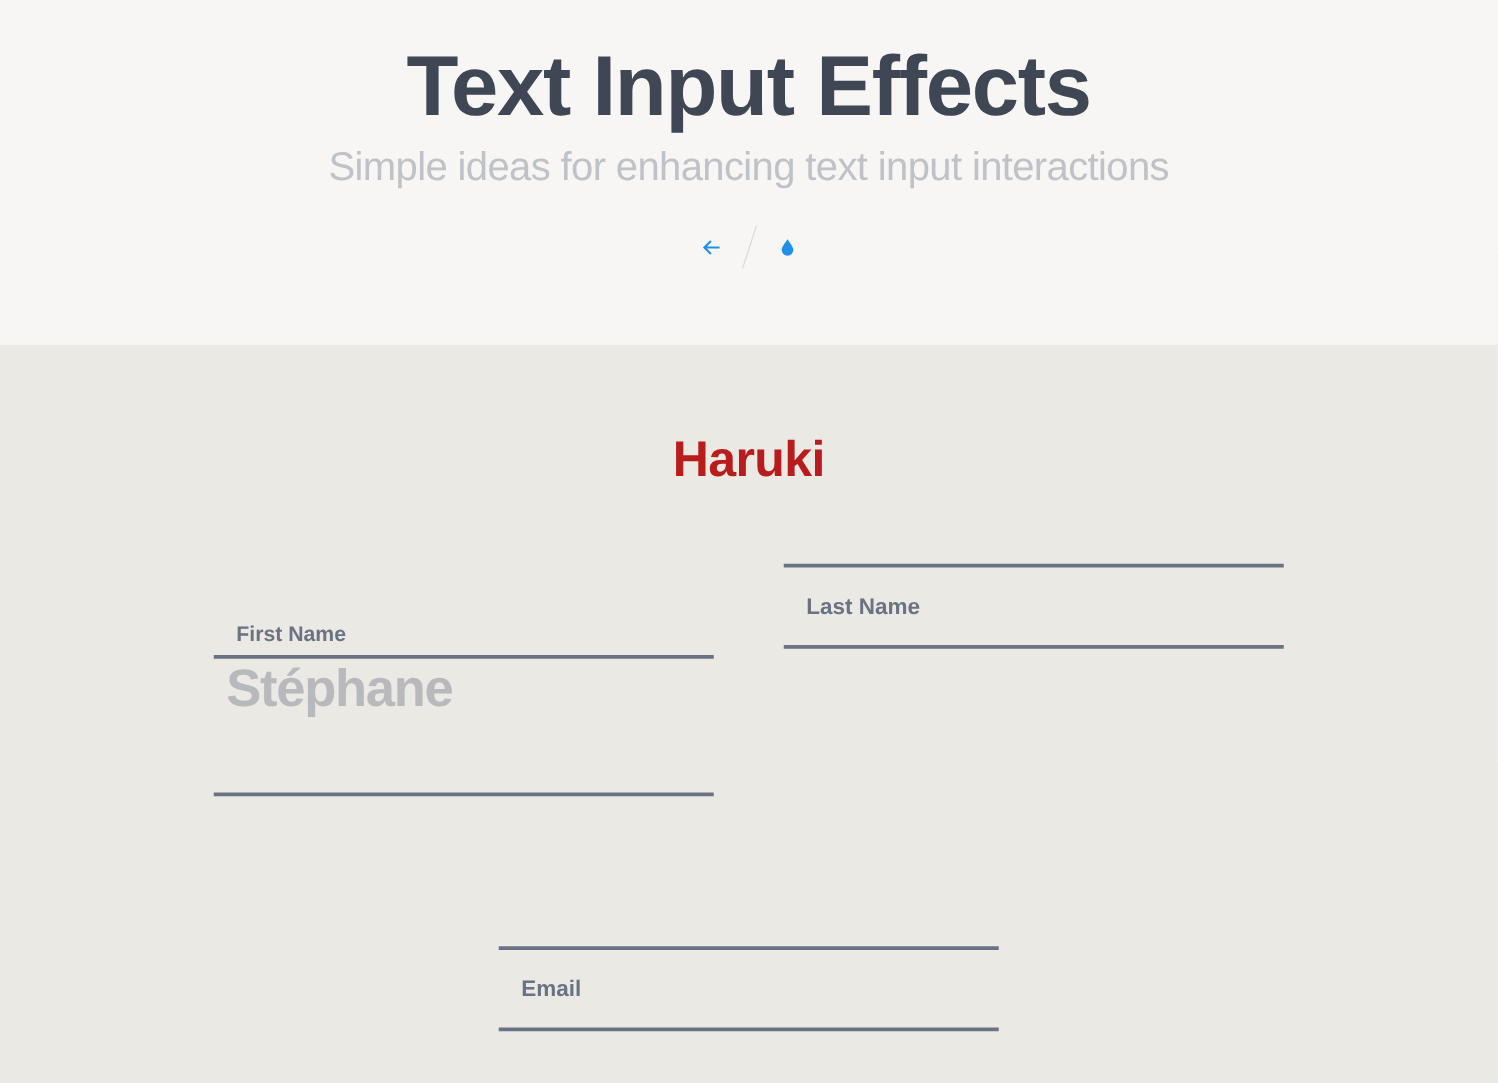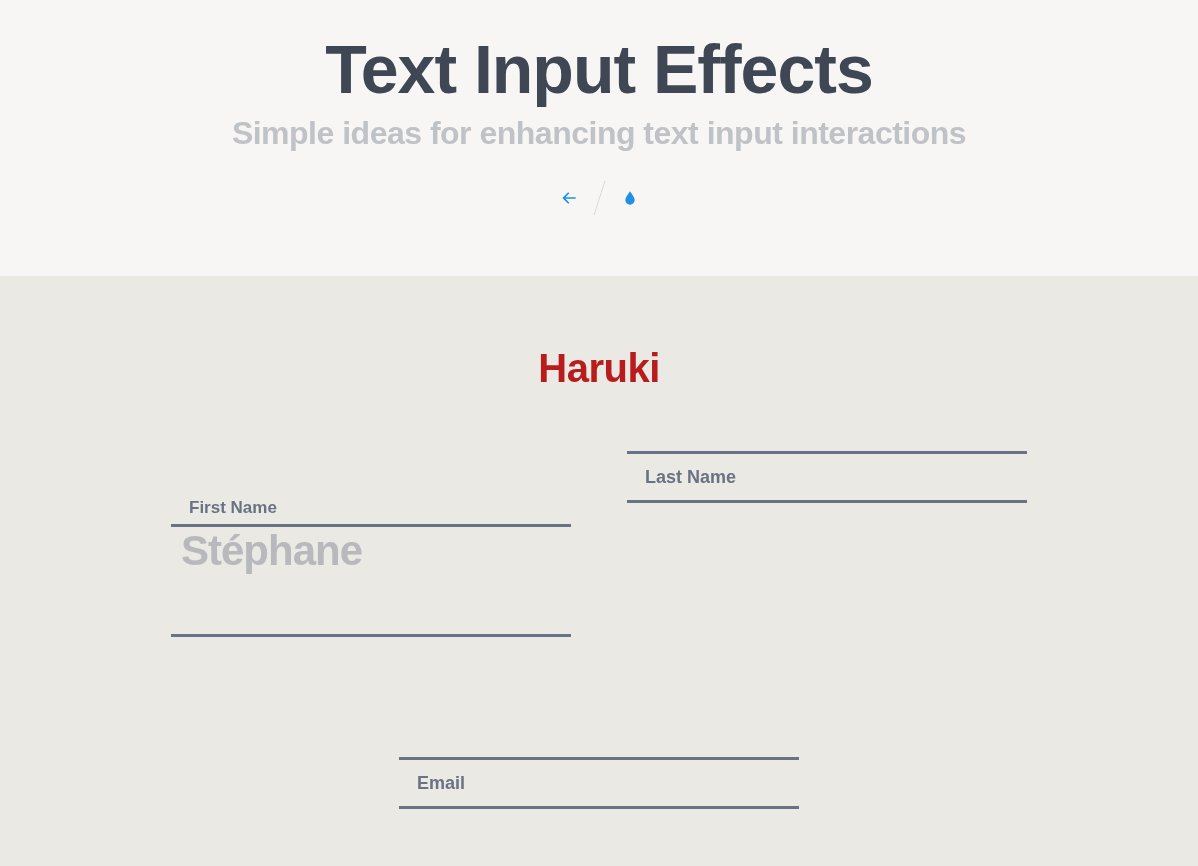--- a/index.html
+++ b/index.html
@@ -17,21 +17,21 @@
     .hero h1 {
       font-size: 68px;
       font-weight: 800;
       color: #3f4754;
       letter-spacing: -1px;
       line-height: 1.05;
       margin-top: 6px;
     }
     .hero p.subtitle {
       font-size: 32px;
-      font-weight: 700;
+      font-weight: 400;
       color: #bfc2c6;
       margin-top: 10px;
       letter-spacing: -0.5px;
     }
     .nav-icons {
       display: flex;
       align-items: center;
       justify-content: center;
       gap: 12px;
       margin-top: 28px;
@@ -77,21 +77,21 @@
     .field {
       width: 400px;
       text-align: left;
       position: relative;
     }
     
     .haruki {
       border-top: 3px solid #6a7383;
       border-bottom: 3px solid #6a7383;
       padding: 0;
-      height: 52px;
+      height: 68px;
       display: flex;
       align-items: center;
     }
     .haruki .label {
       font-size: 18px;
       font-weight: 700;
       color: #6a7383;
       padding-left: 18px;
     }
     

